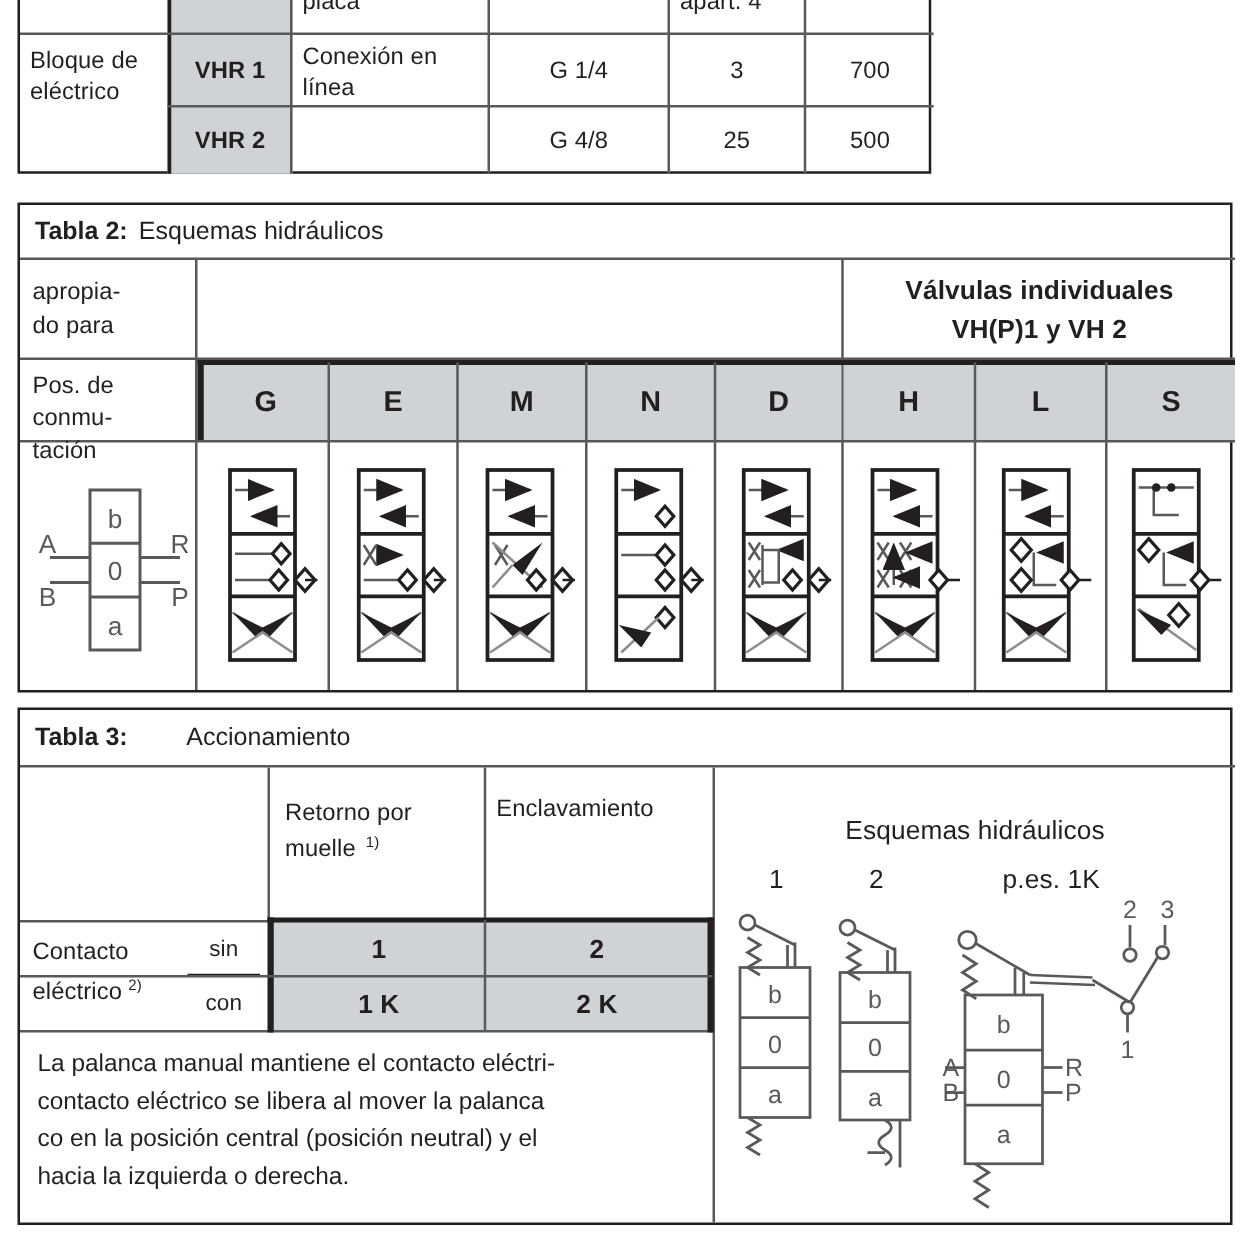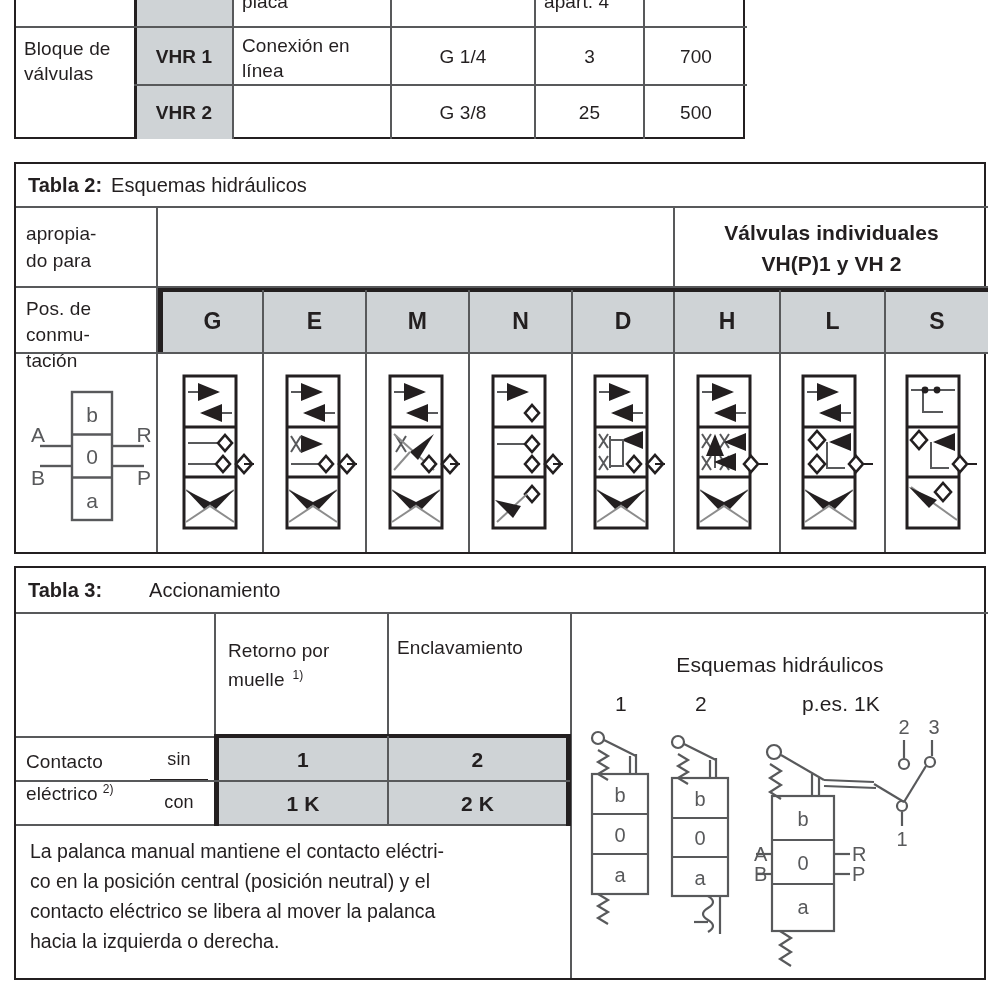--- a/index.html
+++ b/index.html
@@ -51,30 +51,30 @@
     <div class="vline thin" style="left:374px;top:0;width:1.6px;height:163px;"></div>
     <div class="vline thin" style="left:518px;top:0;width:1.6px;height:163px;"></div>
     <div class="vline thin" style="left:627px;top:0;width:1.6px;height:163px;"></div>
 
     <div class="hline thin" style="left:0;top:50px;width:731px;height:1.6px;"></div>
     <div class="hline thin" style="left:118px;top:108px;width:613px;height:1.6px;"></div>
 
     <div class="cell txt lft pad" style="left:218px;top:0px;width:156px;height:50px;">placa</div>
     <div class="cell txt lft pad" style="left:520px;top:0px;width:107px;height:50px;">apart. 4</div>
 
-    <div class="cell txt topl pad" style="left:0px;top:52px;width:118px;height:111px;line-height:25px;padding-top:8px;">Bloque de válvulas</div>
+    <div class="cell txt topl pad" style="left:0px;top:52px;width:118px;height:111px;line-height:25px;padding-top:8px;">Bloque de eléctrico</div>
 
     <div class="cell txt b cen" style="left:120px;top:52px;width:96px;height:56px;">VHR 1</div>
     <div class="cell txt topl pad" style="left:218px;top:52px;width:156px;height:111px;line-height:25px;padding-top:5px;">Conexión en línea</div>
     <div class="cell txt cen" style="left:376px;top:52px;width:142px;height:56px;">G 1/4</div>
     <div class="cell txt cen" style="left:520px;top:52px;width:107px;height:56px;">3</div>
     <div class="cell txt cen" style="left:629px;top:52px;width:102px;height:56px;">700</div>
 
     <div class="cell txt b cen" style="left:120px;top:110px;width:96px;height:53px;">VHR 2</div>
-    <div class="cell txt cen" style="left:376px;top:110px;width:142px;height:53px;">G 3/8</div>
+    <div class="cell txt cen" style="left:376px;top:110px;width:142px;height:53px;">G 4/8</div>
     <div class="cell txt cen" style="left:520px;top:110px;width:107px;height:53px;">25</div>
     <div class="cell txt cen" style="left:629px;top:110px;width:102px;height:53px;">500</div>
   </div>
 
   <div class="tbl" style="left:14px;top:162px;width:972px;height:392px;">
 
     <div class="cell caption lft" style="left:0;top:0;width:972px;height:42px;padding-left:12px;">
       <span class="b">Tabla 2:</span>
       <span style="width:9px;"></span>
       <span>Esquemas hidráulicos</span>
@@ -462,22 +462,22 @@
     <div class="cell txt cen underlined" style="left:134px;top:172px;width:58px;height:40px;font-size:18px;">sin</div>
     <div class="cell txt cen" style="left:134px;top:214px;width:58px;height:40px;font-size:18px;">con</div>
 
     <div class="cell txt b cen" style="left:203px;top:170px;width:168px;height:42px;font-size:21px;">1</div>
     <div class="cell txt b cen" style="left:373px;top:170px;width:177px;height:42px;font-size:21px;">2</div>
     <div class="cell txt b cen" style="left:203px;top:214px;width:168px;height:42px;font-size:21px;">1 K</div>
     <div class="cell txt b cen" style="left:373px;top:214px;width:177px;height:42px;font-size:21px;">2 K</div>
 
     <div style="position:absolute;left:14px;top:268px;width:528px;font-size:19.5px;line-height:30px;">
       <div>La palanca manual mantiene el contacto eléctri-</div>
+      <div>contacto eléctrico se libera al mover la palanca</div>
       <div>co en la posición central (posición neutral) y el</div>
-      <div>contacto eléctrico se libera al mover la palanca</div>
       <div>hacia la izquierda o derecha.</div>
     </div>
 
     <div class="cell txt cen" style="left:580px;top:120px;width:50px;height:30px;font-size:21px;">1</div>
     <div class="cell txt cen" style="left:660px;top:120px;width:50px;height:30px;font-size:21px;">2</div>
     <div class="cell txt cen" style="left:760px;top:120px;width:130px;height:30px;font-size:21px;">p.es. 1K</div>
 
     <div class="sym" style="left:568px;top:152px;width:90px;height:230px;">
       <svg width="90" height="230" viewBox="0 0 90 230">
         <g stroke="#58595b" stroke-width="2.2" fill="none">

